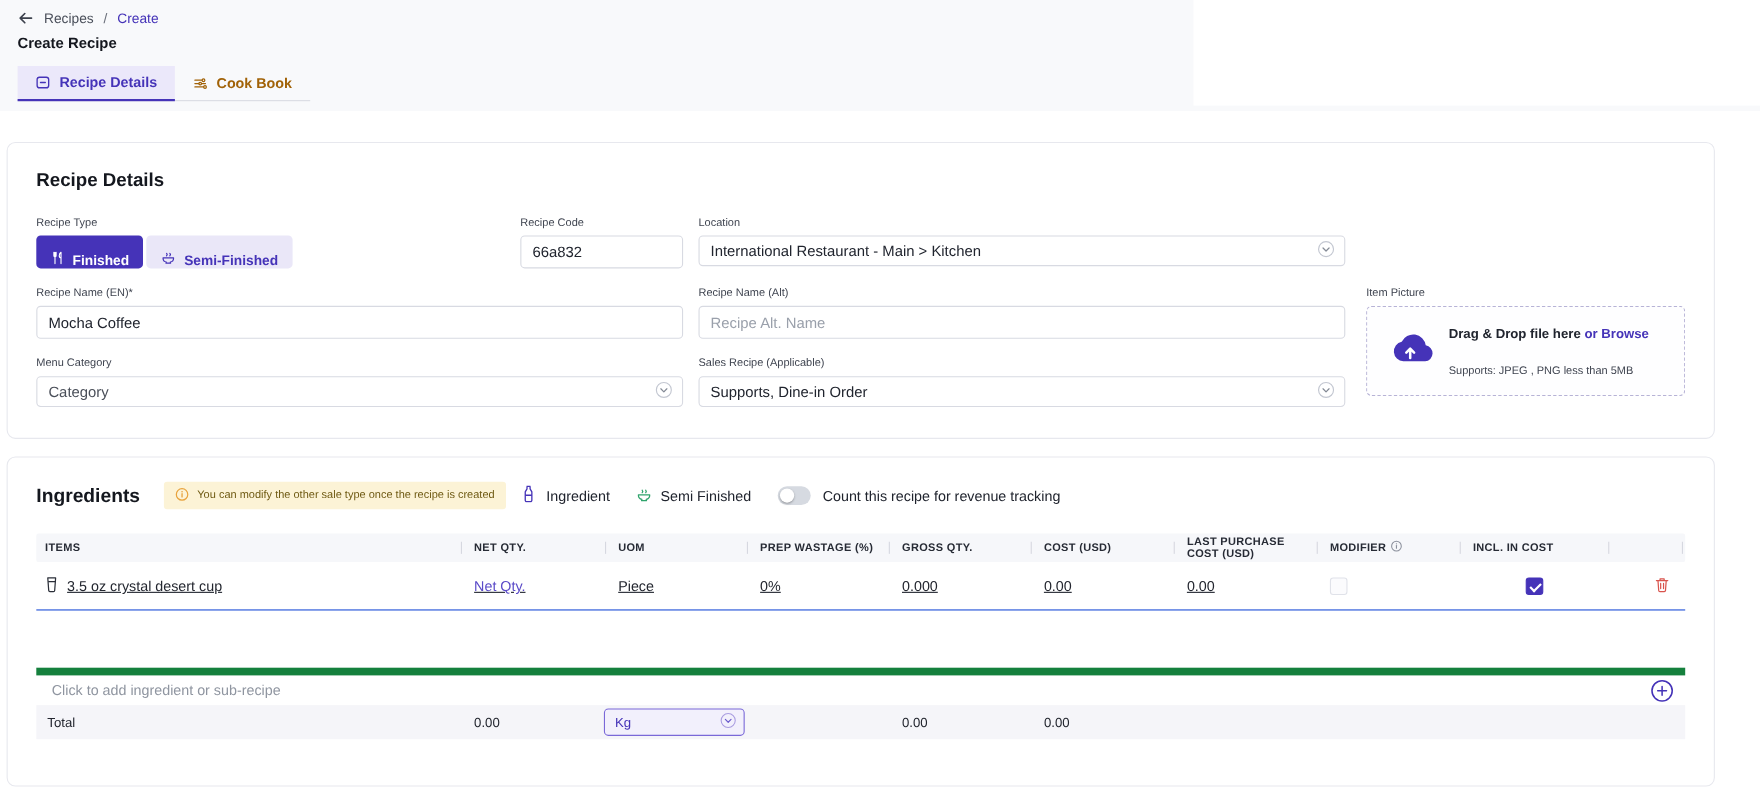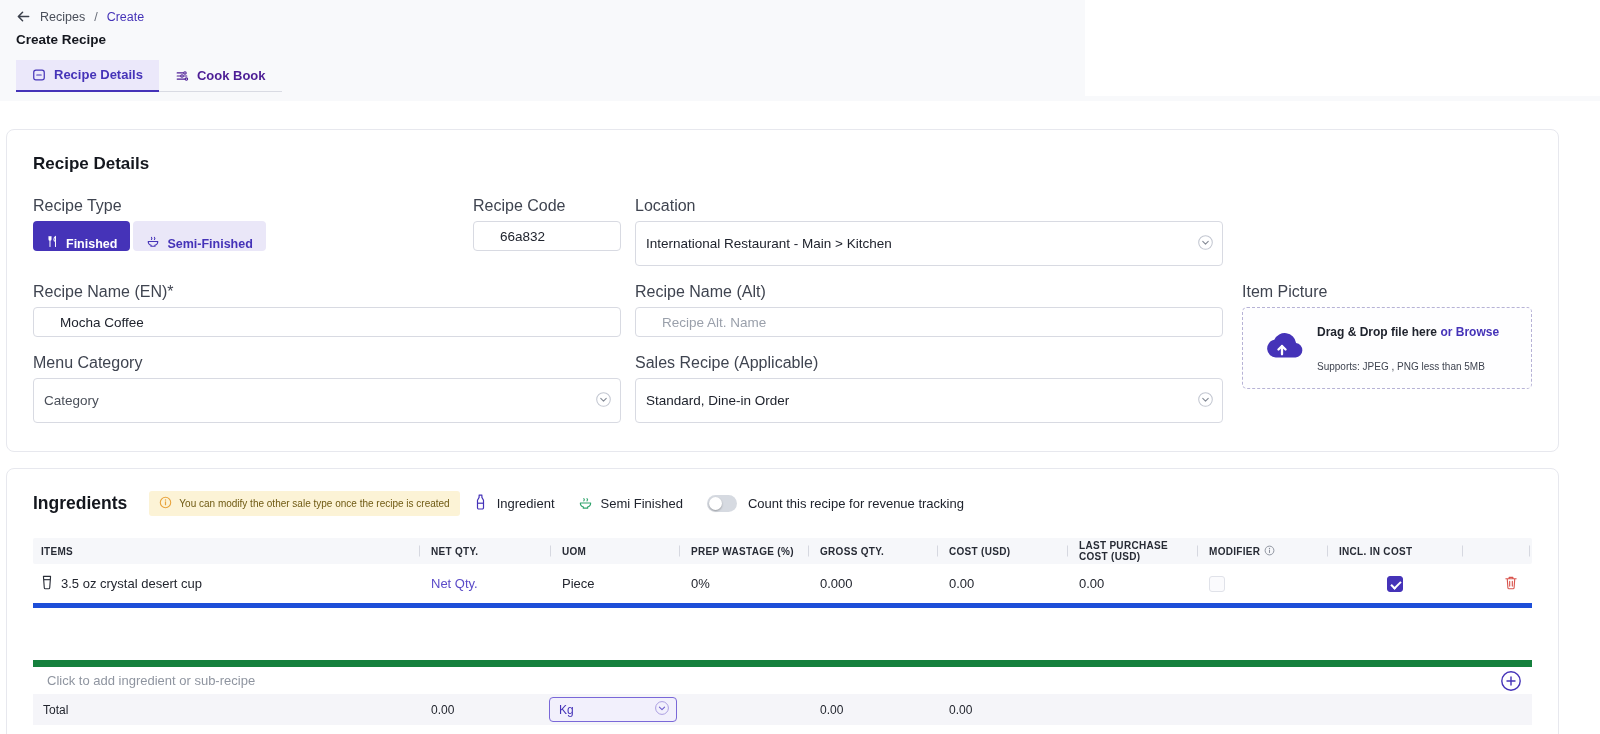--- a/index.html
+++ b/index.html
@@ -11,35 +11,35 @@
   .topbar-white { position:absolute; left:1085px; top:0; width:515px; height:96px; background:#ffffff; }
   .topbar-inner { position:relative; z-index:1; }
   .breadcrumb { display:flex; align-items:center; gap:9px; padding-left:6px; font-size:12.5px; color:#4a4f5a; }
   .breadcrumb .back-btn { display:inline-flex; align-items:center; cursor:pointer; }
   .breadcrumb .crumb { cursor:pointer; }
   .breadcrumb .crumb.active { color:#4533b8; }
   .breadcrumb .sep { color:#6a6f7a; }
   .page-title { margin:8px 0 0 6px; font-size:13.5px; font-weight:700; color:#14171e; }
   .tabs { display:inline-flex; margin:13px 0 0 6px; border-bottom:1px solid #d9dbe3; }
   .tab { display:flex; align-items:center; gap:8px; padding:7px 16px 8px; font-size:13px; font-weight:600;
-    color:#4c1d95; cursor:pointer; margin-bottom:-1px; }
+    color:#a16207; cursor:pointer; margin-bottom:-1px; }
   .tab.active { background:#ebe8fa; color:#4533b8; border-bottom:2px solid #4533b8; }
   .ticon { display:inline-flex; }
 
   
   .card { background:#fff; border:1px solid #e7e8ee; border-radius:8px; margin:0 41px 0 6px; }
   .rd-card { margin-top:28px; padding:24px 26px 28px; }
   .card-title { font-size:17px; font-weight:700; color:#14171e; }
 
   .rd-grid { display:grid; grid-template-columns:588px 588px 1fr; column-gap:14px; row-gap:17px; margin-top:23px; }
-  .field label { display:block; font-size:16px; color:#3f4450; margin-bottom:6px; }
-  .tinput { width:100%; height:30px; border:1px solid #d8dae2; border-radius:4px; padding:0 26px;
+  .field label { display:block; font-size:10px; color:#3f4450; margin-bottom:6px; }
+  .tinput { width:100%; height:30px; border:1px solid #d8dae2; border-radius:4px; padding:0 10px;
     font-size:13.5px; color:#20242e; font-family:"Liberation Sans",sans-serif; background:#fff; }
   .tinput::placeholder { color:#9aa0ab; }
-  .select { width:100%; height:45px; border:1px solid #d8dae2; border-radius:4px; background:#fff;
+  .select { width:100%; height:28px; border:1px solid #d8dae2; border-radius:4px; background:#fff;
     display:flex; align-items:center; justify-content:space-between; padding:0 8px 0 10px;
     font-size:13.5px; color:#20242e; cursor:pointer; }
   .select .ph { color:#4a4f59;text-align:right; }
   .row1c1 { display:flex; justify-content:space-between; align-items:flex-start; }
   .code-field { width:148px; }
   .seg { display:flex; gap:3px; }
   .seg-btn { display:inline-flex; align-items:flex-end; gap:7px; height:30px; padding:0 13px; border:none;
     border-radius:4px; font-size:12.5px; font-weight:700; cursor:pointer; font-family:"Liberation Sans",sans-serif; }
   .seg-btn.dark { background:#4533b8; color:#fff; }
   .seg-btn.light { background:#eae7f8; color:#4533b8; }
@@ -67,21 +67,21 @@
   .table { margin-top:22px; }
   .tgrid { display:grid; grid-template-columns:386px 131px 129px 129px 129px 130px 130px 130px 135px 1fr; align-items:center; }
   .thead { background:#f6f7fa; height:26px; border-radius:2px; }
   .th { position:relative; font-size:10px; font-weight:700; letter-spacing:.3px; color:#272b35;
     padding-left:12px; display:flex; align-items:center; gap:4px; height:100%; text-transform:uppercase; }
   .th:first-child { padding-left:8px; }
   .th + .th::before { content:''; position:absolute; left:0; top:50%; transform:translateY(-50%);
     width:1px; height:11px; background:#d6d8e0; }
   .th-actions::after { content:''; position:absolute; right:2px; top:50%; transform:translateY(-50%);
     width:1px; height:11px; background:#d6d8e0; }
-  .trow { height:44px; border-bottom:5px solid #1d4ed8; }
+  .trow { height:44px; border-bottom:1px solid #1d4ed8;text-decoration:underline; }
   .td { font-size:13px; color:#23262f; padding-left:12px; display:flex; align-items:center; }
   .td-item { padding-left:8px; gap:8px; }
   .td-netqty { color:#5b4bc8; cursor:text; }
   .td-center { justify-content:center; padding-left:0; }
   .td-actions { justify-content:flex-end; padding-right:14px; cursor:pointer; }
   .checkbox { width:16px; height:16px; border:1px solid #e0e2e9; border-radius:3px; background:#fbfbfd;
     display:inline-block; position:relative; cursor:pointer; }
   .checkbox.checked { background:#4533b8; border-color:#4533b8; }
   .checkbox.checked::after { content:''; position:absolute; left:5px; top:2px; width:4px; height:8px;
     border:solid #fff; border-width:0 2px 2px 0; transform:rotate(45deg); }
@@ -224,21 +224,21 @@
               <circle cx="9" cy="9" r="7.2" stroke="#c3c7d1" stroke-width="1.1"></circle>
               <path d="M6.1 7.9l2.9 2.9 2.9-2.9" stroke="#858b96" stroke-width="1.2" stroke-linecap="round" stroke-linejoin="round"></path>
             </svg>
         </span>
       </div>
     </div>
 
     <div class="field">
       <label>Sales Recipe (Applicable)</label>
       <div class="select">
-        <span>Standard, Dine-in Order</span>
+        <span>Supports, Dine-in Order</span>
         <span>
           <svg width="17" height="17" viewBox="0 0 18 18" fill="none">
               <circle cx="9" cy="9" r="7.2" stroke="#c3c7d1" stroke-width="1.1"></circle>
               <path d="M6.1 7.9l2.9 2.9 2.9-2.9" stroke="#858b96" stroke-width="1.2" stroke-linecap="round" stroke-linejoin="round"></path>
             </svg>
         </span>
       </div>
     </div>
 
   </div>

